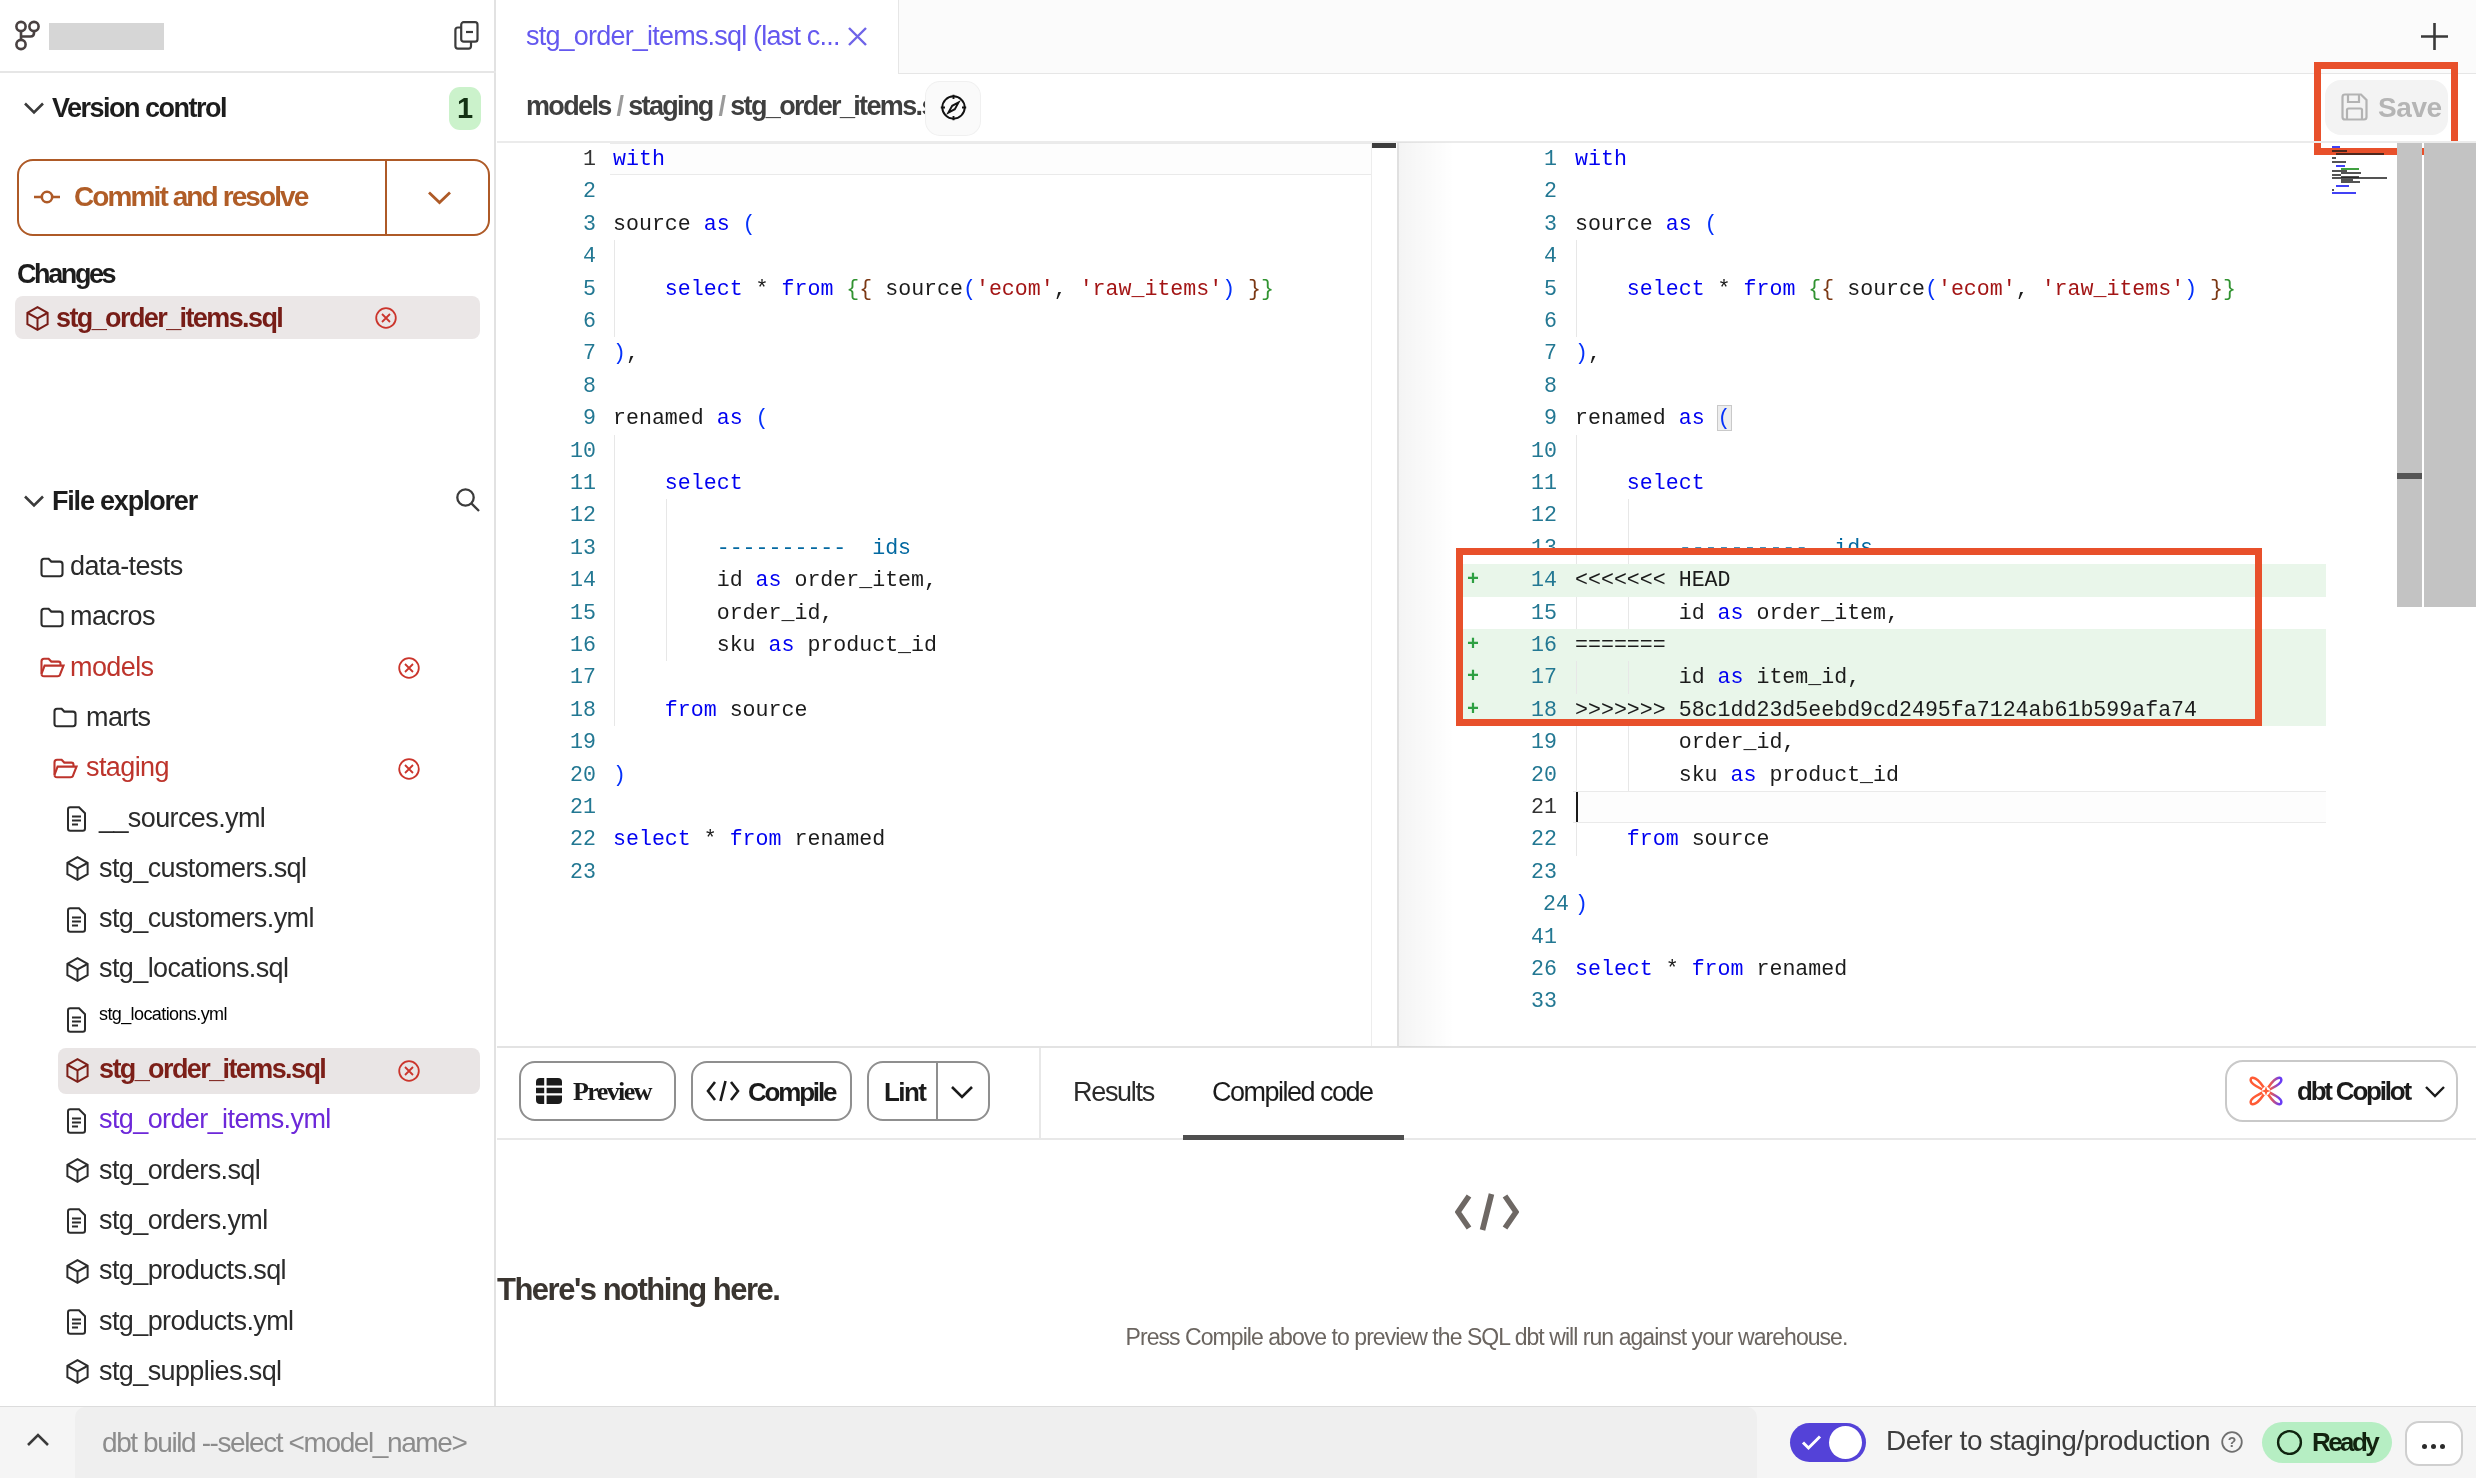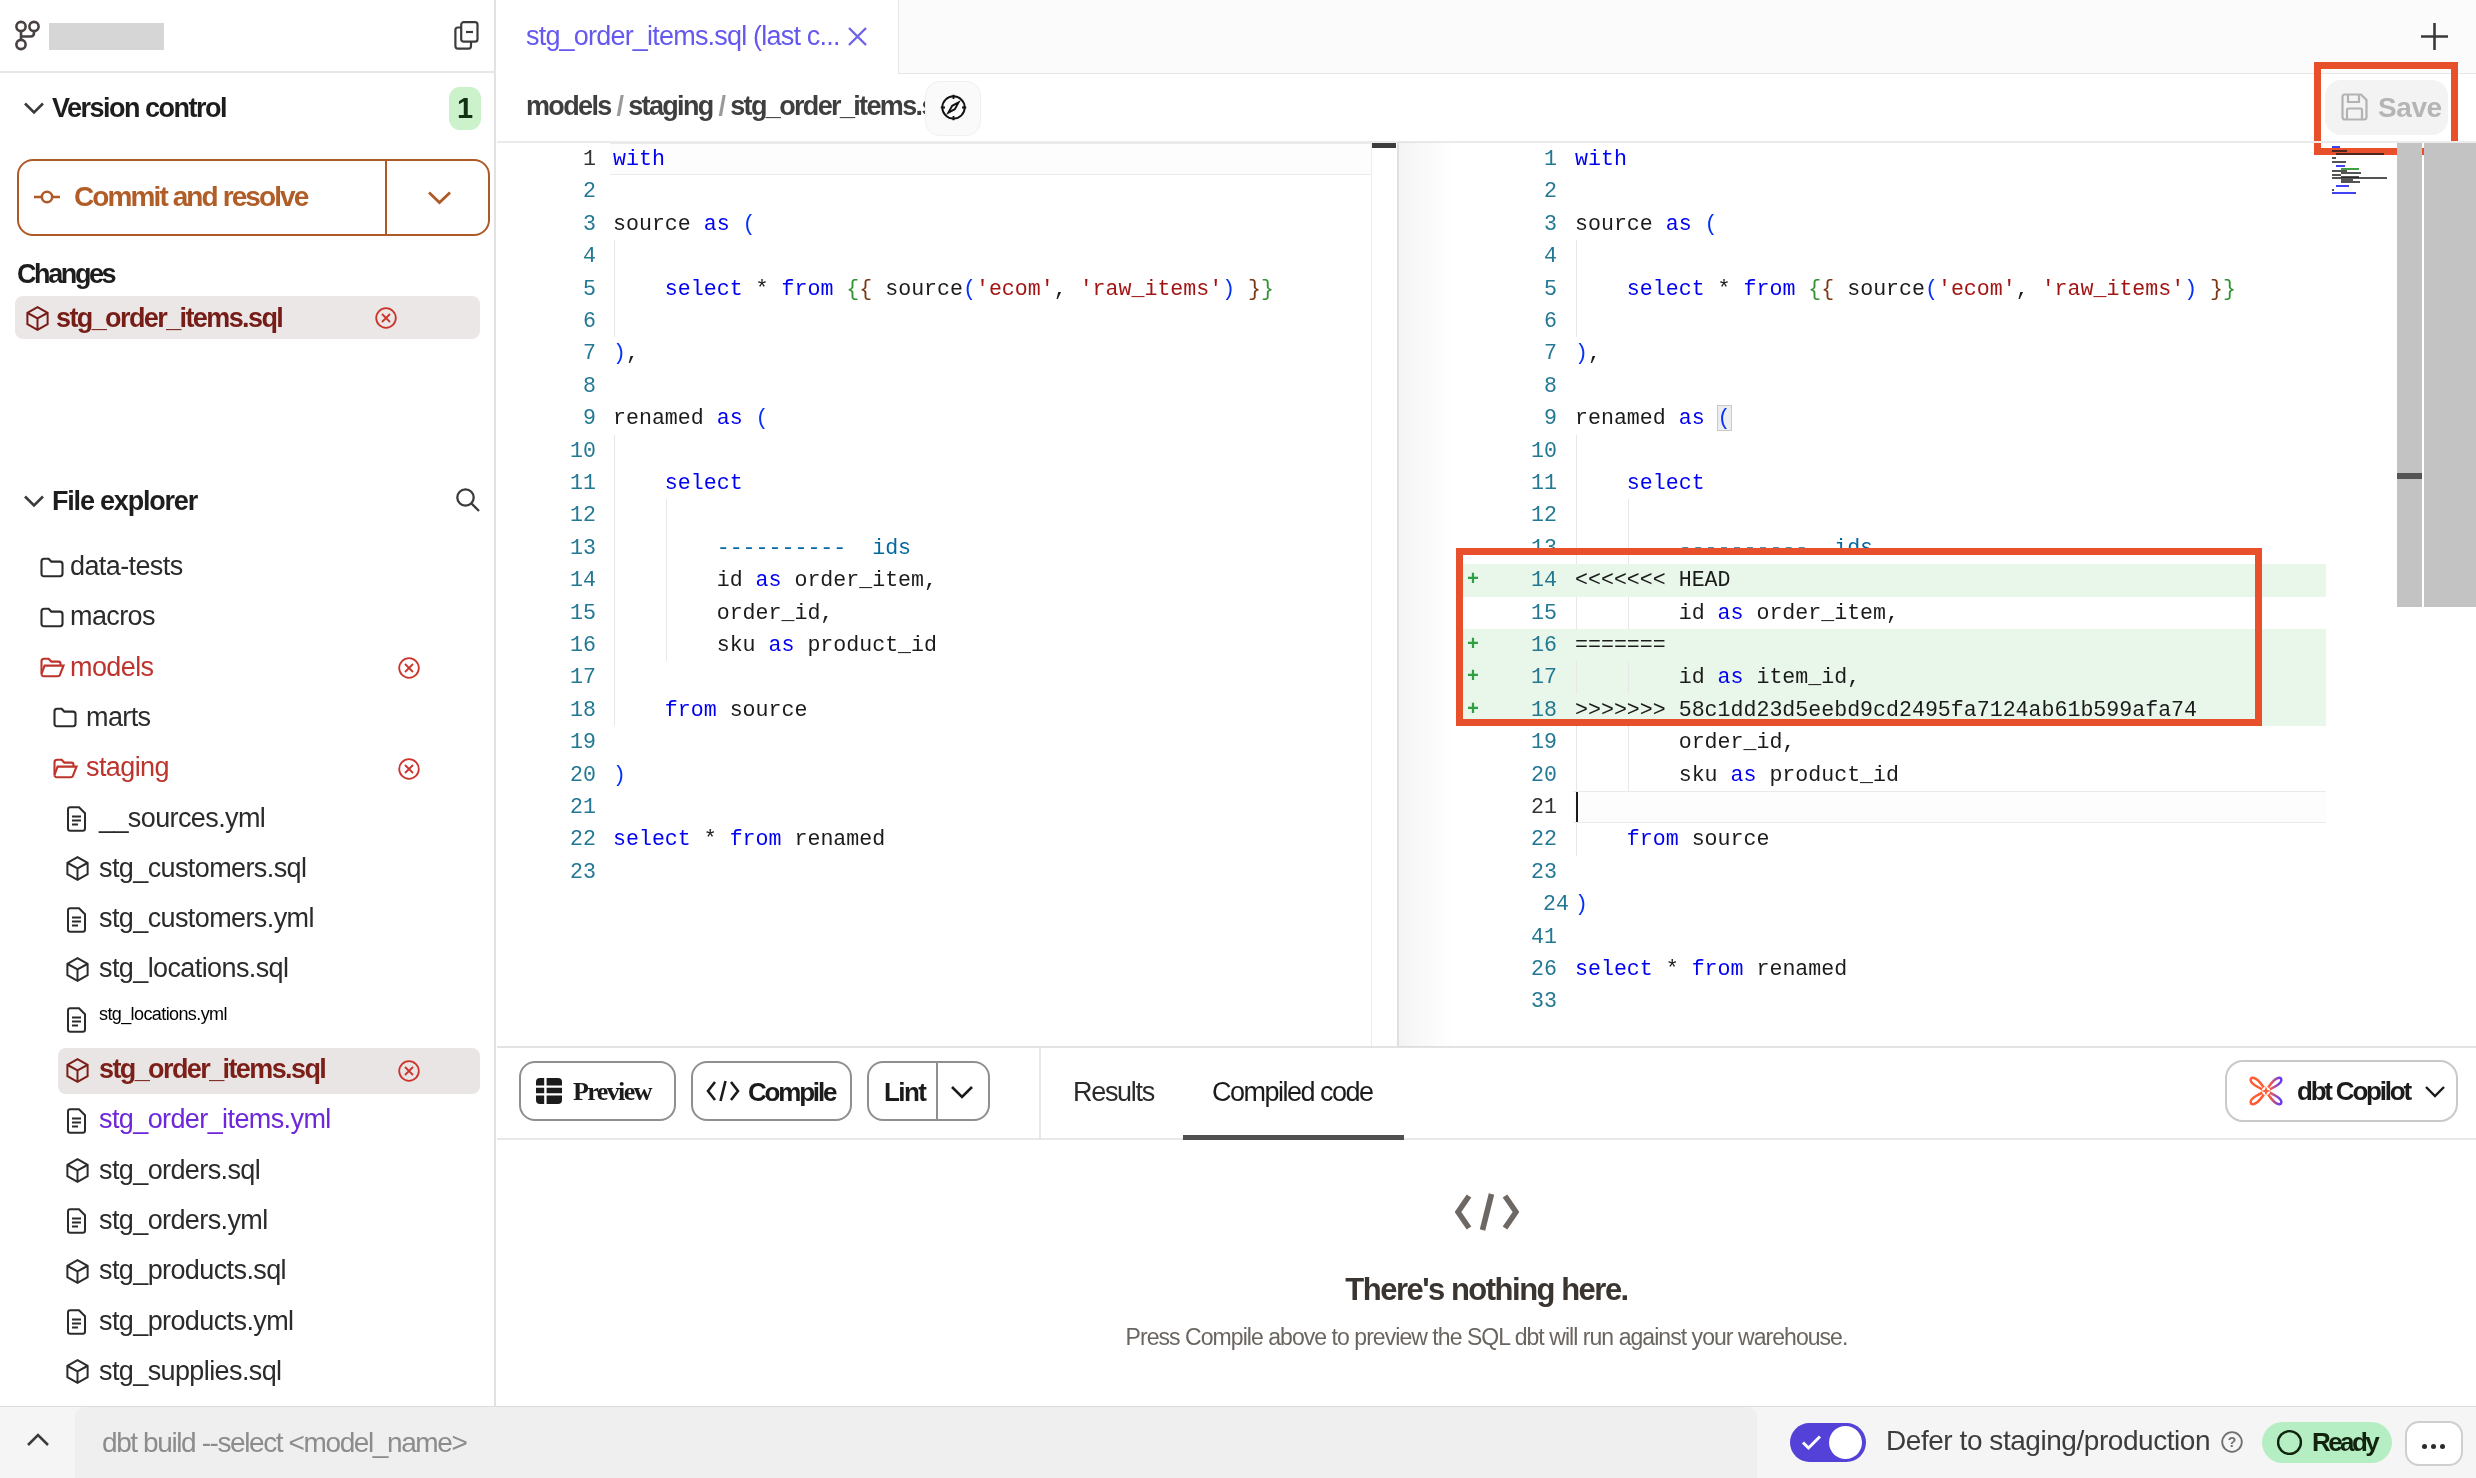--- a/index.html
+++ b/index.html
@@ -408,21 +408,21 @@
 </svg>
 <div class="abs" style="left:2297px;top:1076px;font-size:26px;font-weight:700;letter-spacing:-2.2px;color:#1b1b1b;white-space:pre;">dbt Copilot</div>
 <svg class="abs" style="left:2424px;top:1085px" width="22" height="13" viewBox="0 0 22 13">
 <path d="M2 2 L11 11 L20 2" fill="none" stroke="#1b1b1b" stroke-width="2.4"></path>
   </svg>
 <svg class="abs" style="left:1455px;top:1192px" width="64" height="40" viewBox="0 0 64 40">
 <g fill="none" stroke="#6e6864" stroke-width="5.6">
 <path d="M14 4 L3 20 L14 36 M50 4 L61 20 L50 36 M36.5 2 L27.5 38"></path>
     </g>
   </svg>
-<div class="abs" style="left:497px;top:1272px;font-size:31px;font-weight:700;letter-spacing:-1.5px;color:#3a3530;white-space:pre;width:1979px;text-align:center;">There's nothing here.</div>
+<div class="abs" style="left:497px;top:1272px;font-size:31px;font-weight:700;letter-spacing:-1.5px;color:#3a3530;white-space:pre;width:1979px;text-align:left;">There's nothing here.</div>
 <div class="abs" style="left:497px;top:1324px;font-size:23px;font-weight:400;letter-spacing:-0.95px;color:#6b6560;white-space:pre;width:1979px;text-align:center;">Press Compile above to preview the SQL dbt will run against your warehouse.</div>
 <div class="abs" style="left:0;top:1406px;width:2476px;height:72px;background:#f5f5f5;border-top:1.6px solid #dcdcdc;box-sizing:border-box;"></div>
 <svg class="abs" style="left:26px;top:1432px" width="24" height="15" viewBox="0 0 24 15">
 <path d="M2 13 L12 3 L22 13" fill="none" stroke="#3a3a3a" stroke-width="2.6"></path>
   </svg>
 <div class="abs" style="left:75px;top:1407px;width:1682px;height:71px;background:#efefef;border-radius:10px 10px 0 0;"></div>
 <div class="abs" style="left:102px;top:1427px;font-size:28px;font-weight:400;letter-spacing:-1.4px;color:#8c8c8c;white-space:pre;">dbt build --select &lt;model_name&gt;</div>
 <div class="abs" style="left:1790px;top:1423px;width:76px;height:39px;border-radius:20px;background:#5442d8;"></div>
 <svg class="abs" style="left:1801px;top:1434px" width="21" height="17" viewBox="0 0 21 17">
 <path d="M2 8.5 L7.5 14 L19 2.5" fill="none" stroke="#fff" stroke-width="3"></path>

